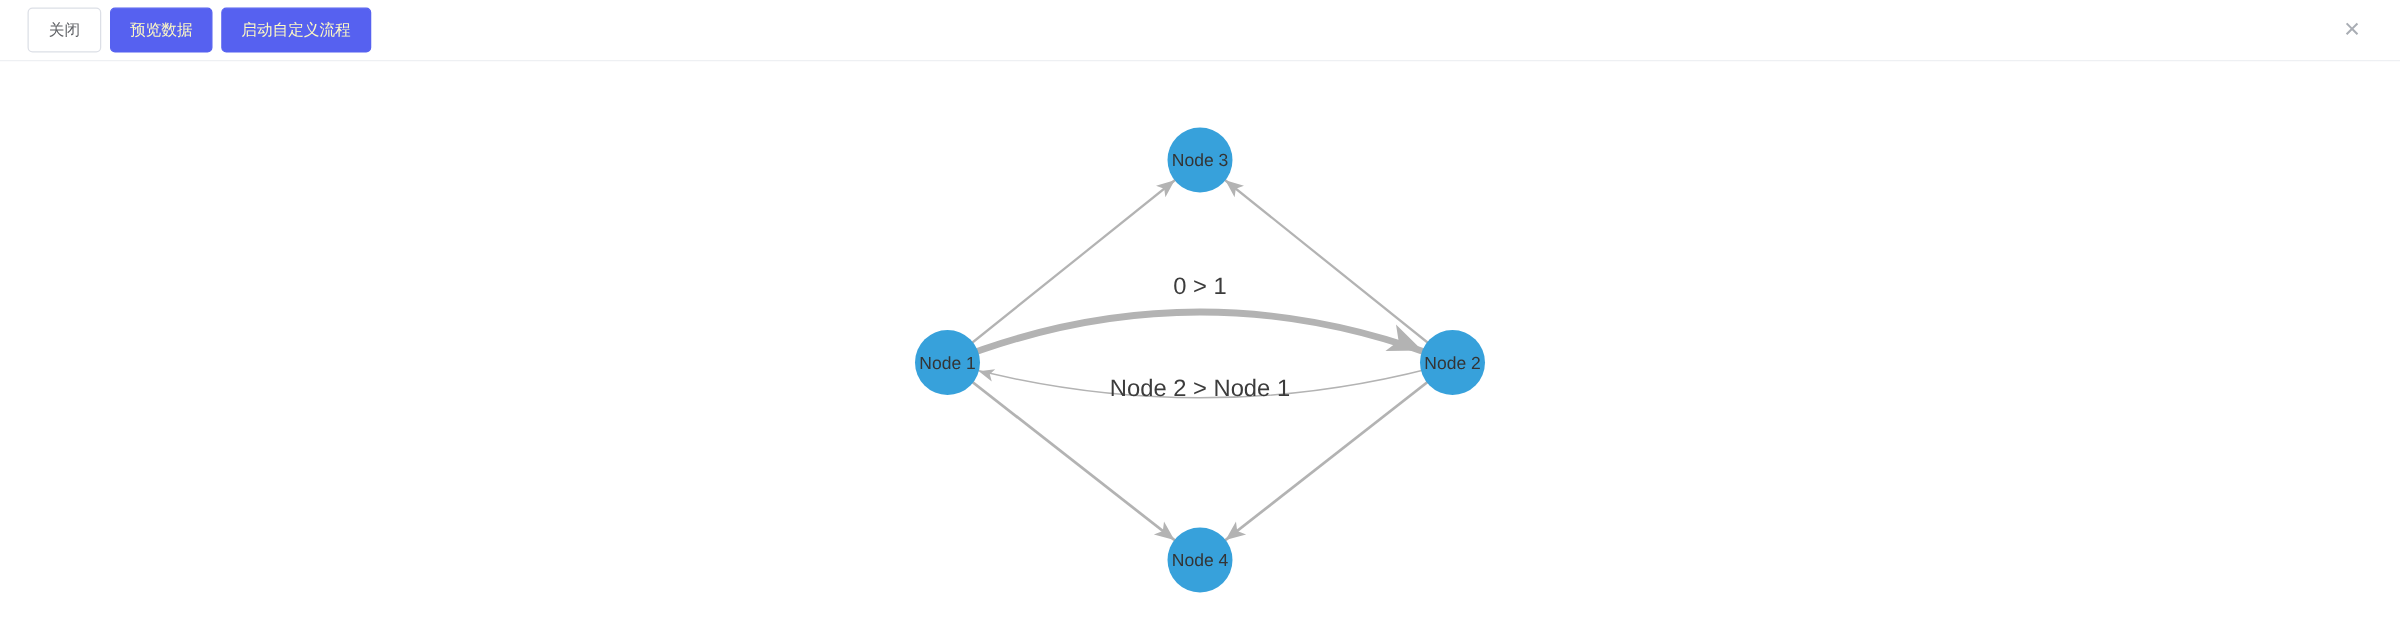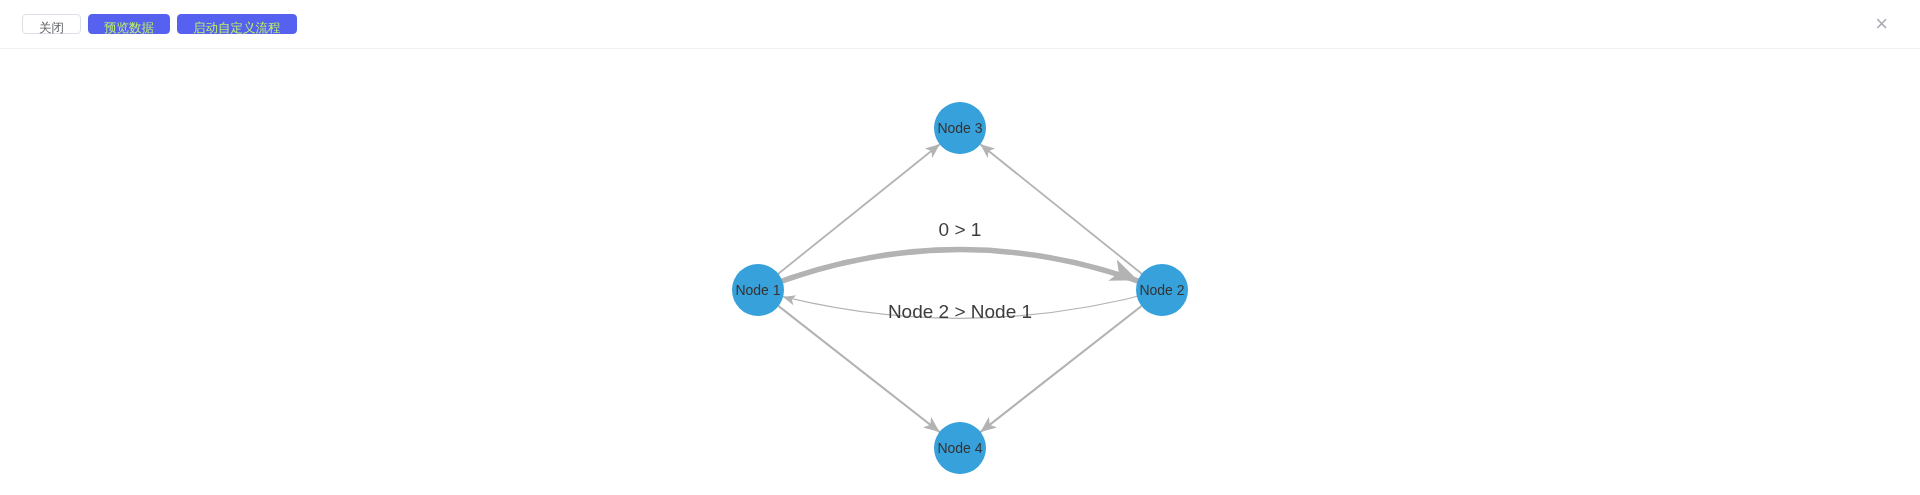--- a/index.html
+++ b/index.html
@@ -16,40 +16,40 @@
     z-index: 2;
     height: 49px;
     background: #ffffff;
     border-bottom: 1px solid #eef0f3;
     display: flex;
     align-items: center;
     padding-left: 22px;
     box-sizing: border-box;
   }
   .btn {
-    height: 20px;
+    height: 36px;
     line-height: 26px;
     border-radius: 4px;
     font-size: 12.5px;
     font-family: inherit;
     margin-right: 7px;
     cursor: pointer;
     white-space: nowrap;
     box-sizing: border-box;
   }
   .btn.default {
     background: #ffffff;
     border: 1px solid #dcdfe6;
     color: #606266;
     padding: 0 16px;
   }
   .btn.primary {
     background: #5661f0;
     border: 1px solid #5661f0;
-    color: #bef264;
+    color: #fef9c3;
     padding: 0 15px;
   }
   .close-x {
     position: absolute;
     right: 32px;
     top: 50%;
     transform: translateY(-52%);
     color: #a9adb4;
     font-size: 22px;
     line-height: 1;

